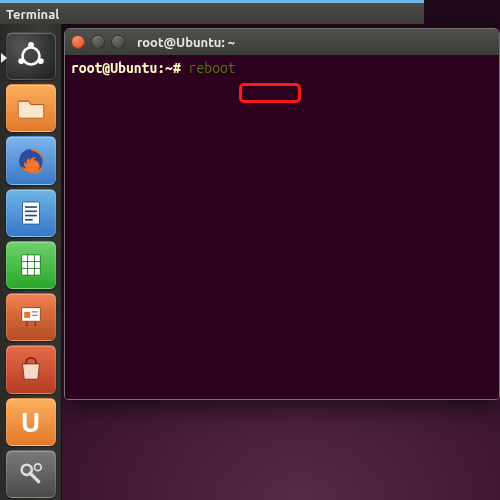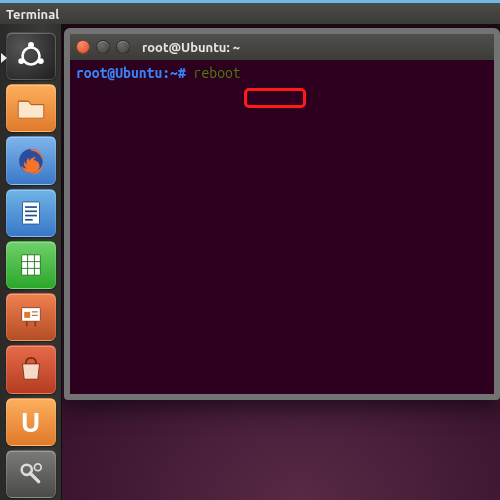--- a/index.html
+++ b/index.html
@@ -4,21 +4,21 @@
 <style>
   * { box-sizing: border-box; margin: 0; padding: 0; }
   html, body { width: 500px; height: 500px; overflow: hidden; font-family: "Ubuntu", "DejaVu Sans", sans-serif; }
   body {
     background: radial-gradient(ellipse 700px 500px at 60% 100%, #572a45 0%, #3b1430 35%, #2c0f25 60%, #1f0a1a 100%);
     position: relative;
   }
 
   
   .menubar {
-    position: absolute; left: 0; top: 0; width: 500px; height: 24px;
+    position: absolute; left: 0; top: 0; width: 424px; height: 24px;
     background: linear-gradient(to bottom, #4a4a46 0%, #3b3b37 100%);
     border-top: 3px solid #6fb8e6;
     display: flex; align-items: center;
     color: #e6e6e2; font-size: 13px; font-weight: bold;
     padding-left: 6px;
     z-index: 5;
   }
 
   
   .launcher {
@@ -47,21 +47,21 @@
   .tile.red    { background: linear-gradient(to bottom, #e66b4a, #b53c22); }
   .tile.grey   { background: linear-gradient(to bottom, #7a7a78, #4a4a48); }
 
   .tile svg { width: 34px; height: 34px; }
   .tile .glyph { color: #fff; font-weight: bold; font-size: 28px; line-height: 1; }
 
   
   .termwin {
     position: absolute; left: 64px; top: 28px; width: 436px; height: 372px;
     background: #2c001e;
-    border: 6px solid #737373;
+    border: 1px solid #737373;
     border-radius: 6px 6px 4px 4px;
     box-shadow: 0 6px 24px rgba(0,0,0,0.6);
     overflow: hidden;
     z-index: 3;
   }
   .termwin .titlebar {
     height: 26px;
     background: linear-gradient(to bottom, #4f4f4b 0%, #3c3c38 100%);
     display: flex; align-items: center;
     padding: 0 6px;
@@ -79,21 +79,21 @@
   .titlebar .title { margin-left: 6px; }
 
   .termbody {
     position: absolute; left: 0; top: 26px; right: 0; bottom: 0;
     background: #2c001e;
     font-family: "Ubuntu Mono","DejaVu Sans Mono",monospace;
     font-size: 14px; line-height: 18px;
     color: #eee;
     padding: 4px 6px;
   }
-  .prompt { color: #3b82f6; font-weight: bold; }
+  .prompt { color: #fef9c3; font-weight: bold; }
   .cmd { color: #4d7c0f; }
 
   .highlight-box {
     position: absolute; border: 3px solid #ff1a1a; border-radius: 5px;
     left: 174px; top: 28px; width: 62px; height: 20px;
     pointer-events: none;
   }
 
   
   .arrow-ind {

